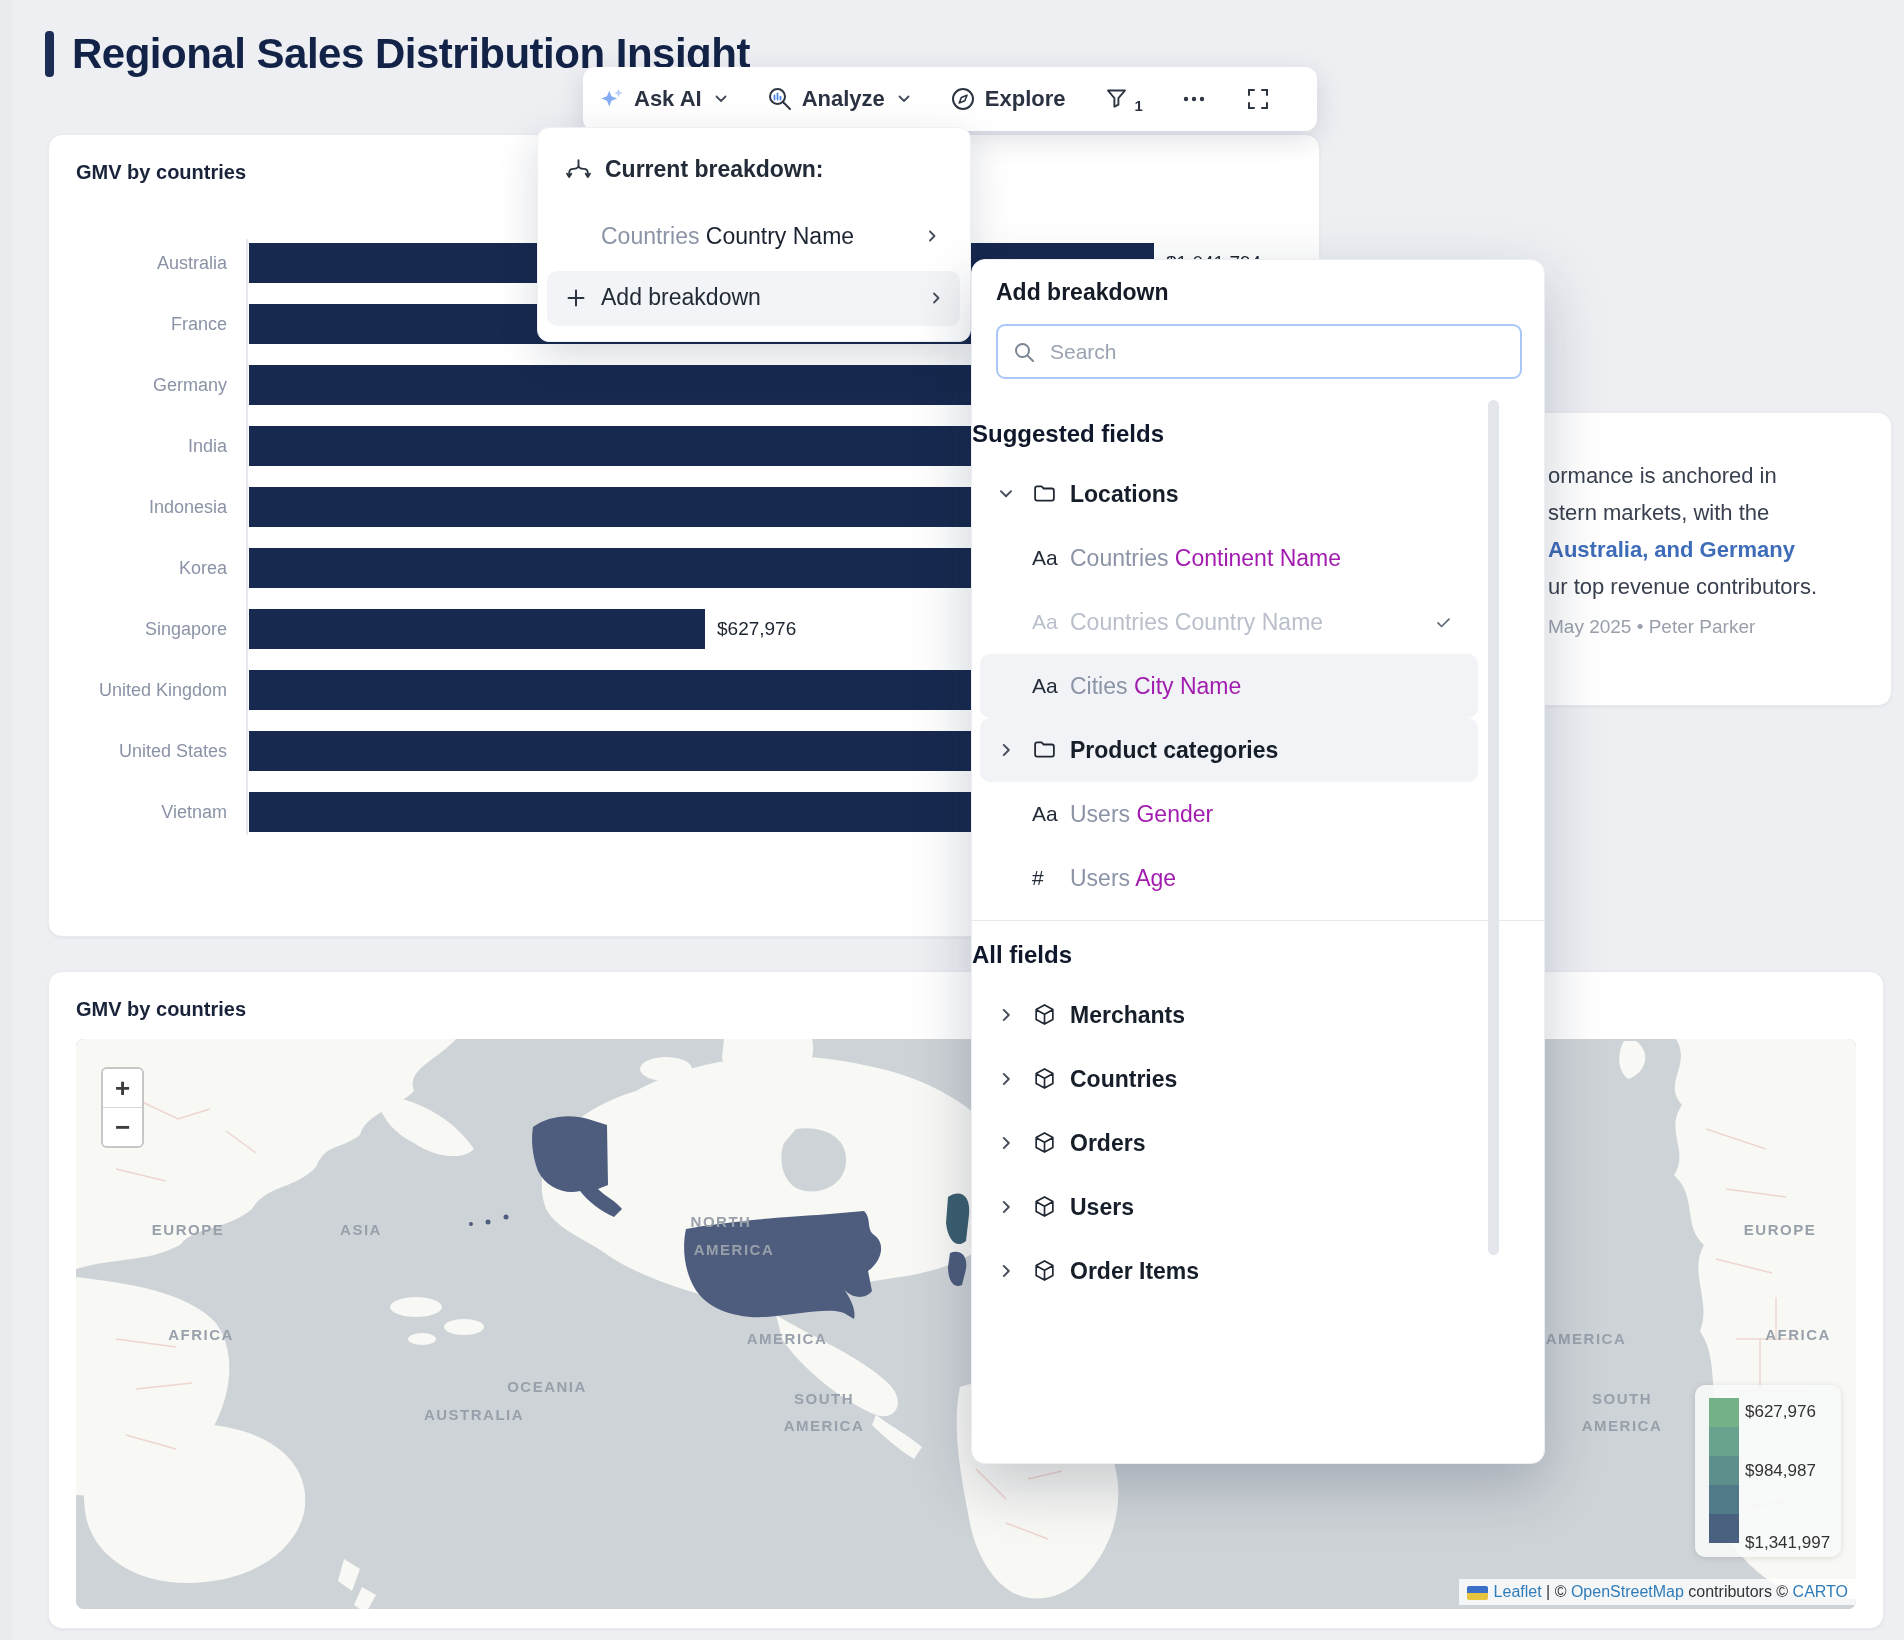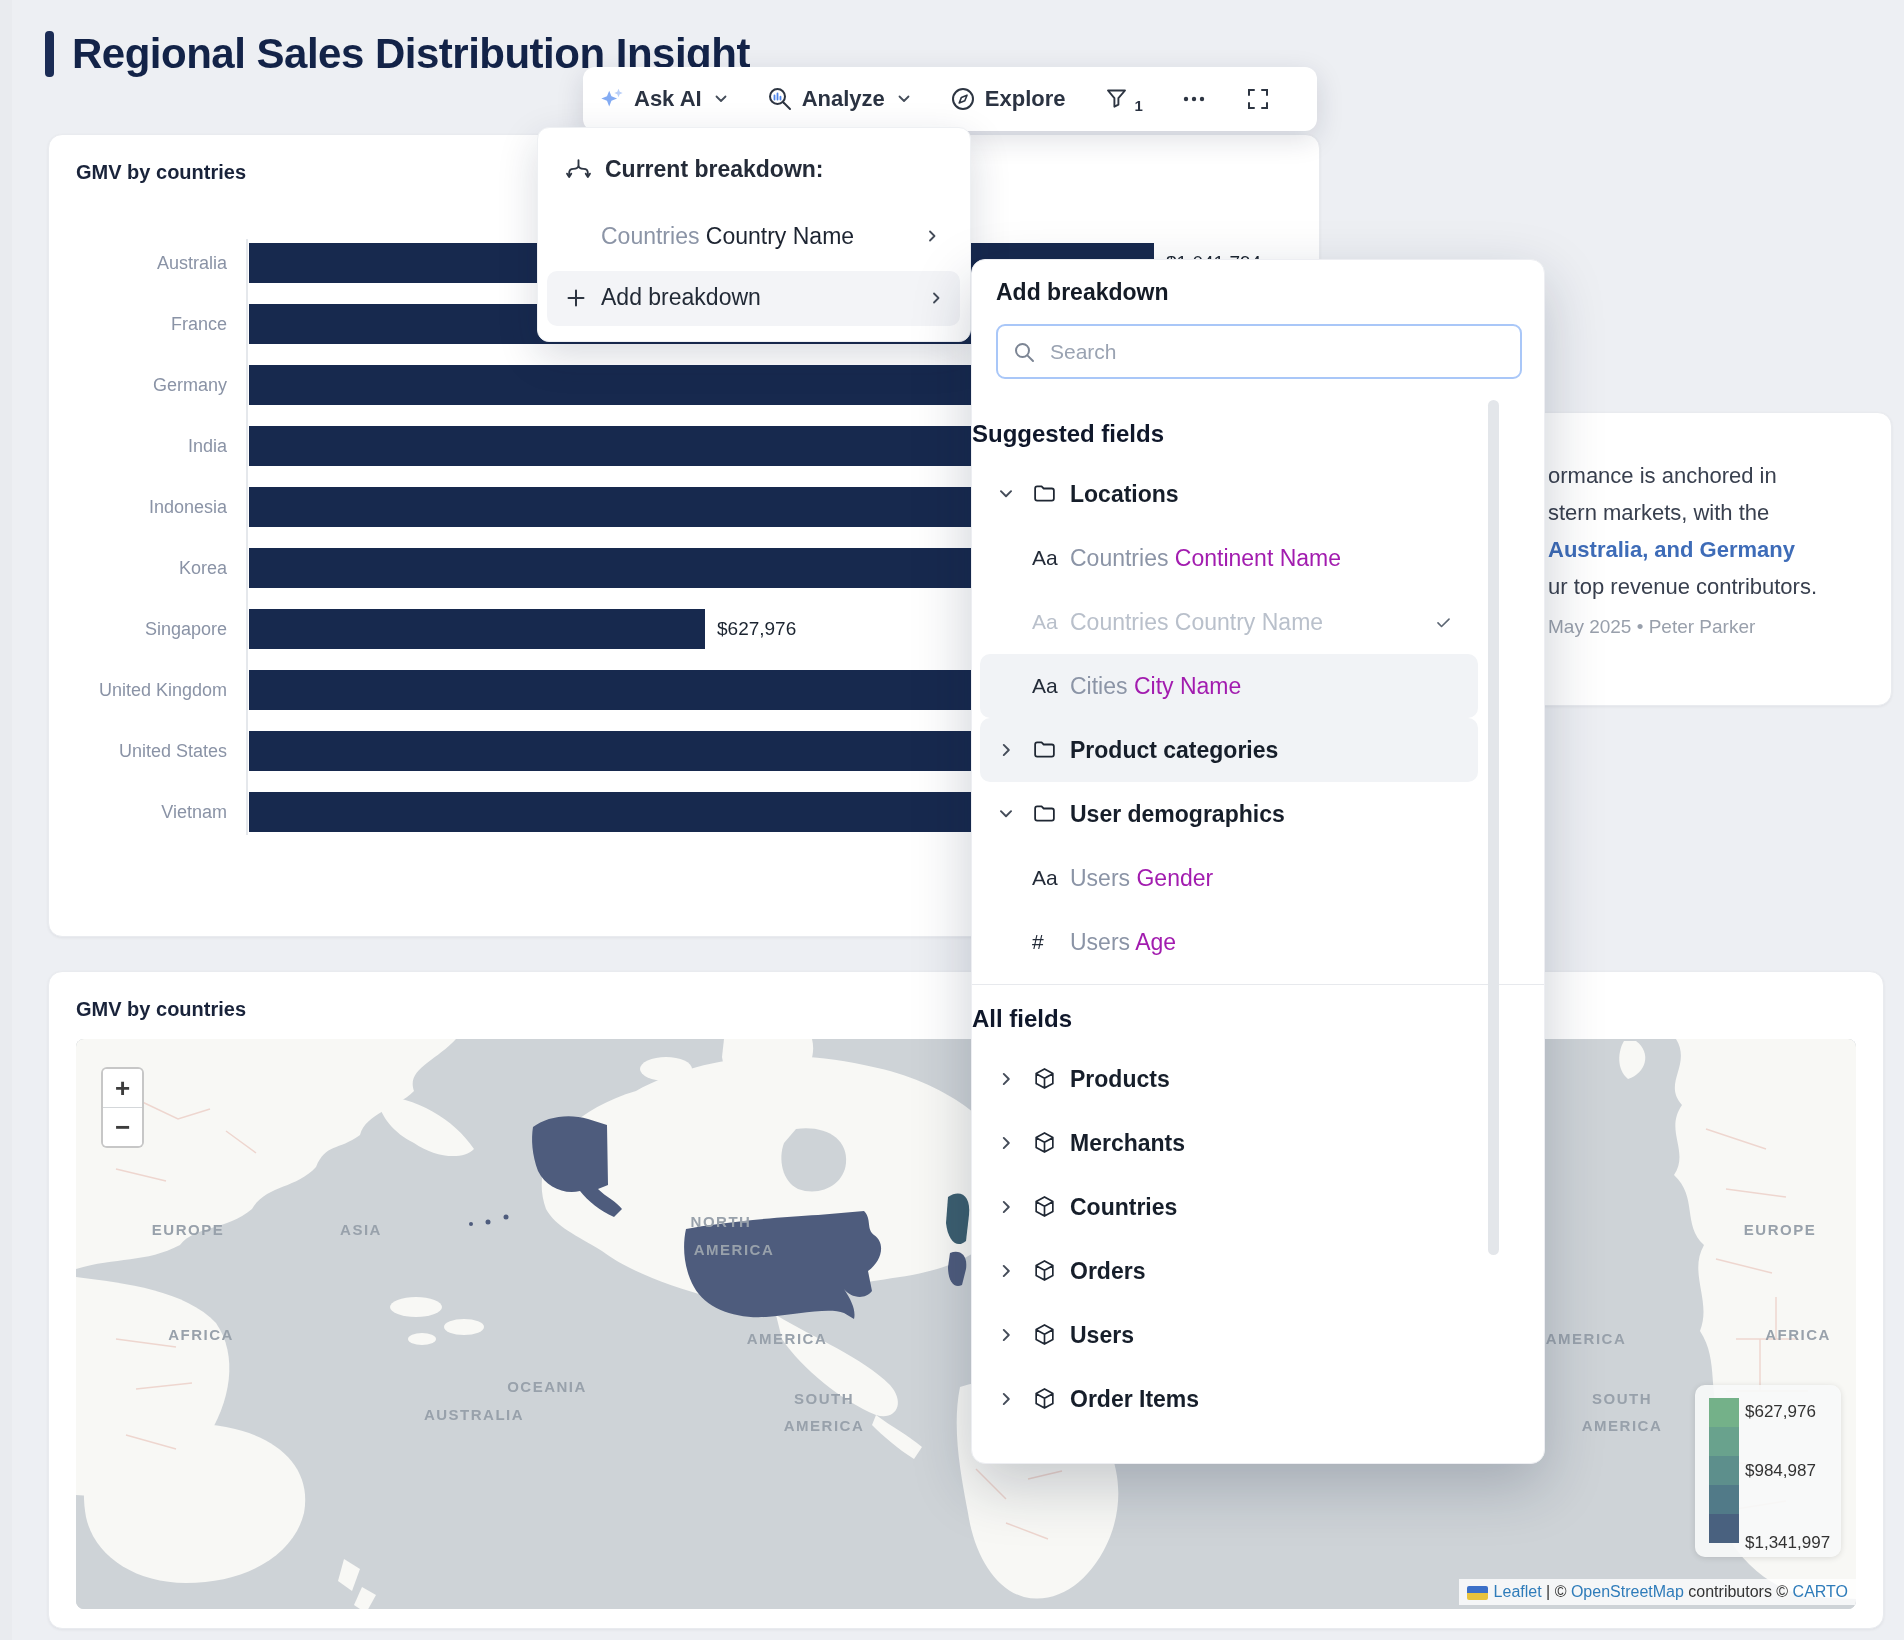--- a/index.html
+++ b/index.html
@@ -376,92 +376,74 @@
           <div class="prow hl">
             <svg class="chev" viewBox="0 0 16 16">
               <path d="M6 3.5l4.5 4.5L6 12.5" fill="none" stroke="#444c59" stroke-width="1.7" stroke-linecap="round" stroke-linejoin="round"></path>
             </svg>
             <svg class="rowicon" viewBox="0 0 24 24">
               <path d="M3 7.2C3 6.1 3.9 5.2 5 5.2h4.2l2 2H19c1.1 0 2 .9 2 2v7.6c0 1.1-.9 2-2 2H5c-1.1 0-2-.9-2-2z" fill="none" stroke="#1f2733" stroke-width="1.7" stroke-linejoin="round"></path>
             </svg>
             <span class="txt gl">Product categories</span>
           </div>
           <div class="prow">
-            <svg class="chev" viewBox="0 0 16 16">
-              <path d="M3.5 5.5l4.5 4.5 4.5-4.5" fill="none" stroke="#444c59" stroke-width="1.7" stroke-linecap="round" stroke-linejoin="round"></path>
-            </svg>
-            <svg class="rowicon" viewBox="0 0 24 24">
-              <path d="M3 7.2C3 6.1 3.9 5.2 5 5.2h4.2l2 2H19c1.1 0 2 .9 2 2v7.6c0 1.1-.9 2-2 2H5c-1.1 0-2-.9-2-2z" fill="none" stroke="#1f2733" stroke-width="1.7" stroke-linejoin="round"></path>
-            </svg>
-            <span class="txt gl">User demographics</span>
-          </div>
-          <div class="prow">
             <span class="aa">Aa</span>
             <span class="txt"><span class="tbl">Users </span><span class="fld">Gender</span></span>
           </div>
           <div class="prow">
             <span class="aa">#</span>
             <span class="txt"><span class="tbl">Users </span><span class="fld">Age</span></span>
           </div>
         </div>
       <hr class="pdivider">
       <div class="phead">All fields</div>
       <div id="allfields-rows">
           <div class="prow">
             <svg class="chev" viewBox="0 0 16 16">
               <path d="M6 3.5l4.5 4.5L6 12.5" fill="none" stroke="#444c59" stroke-width="1.7" stroke-linecap="round" stroke-linejoin="round"></path>
             </svg>
             <svg class="rowicon" viewBox="0 0 24 24">
               <path d="M12 2.8l8 4.4v9.6l-8 4.4-8-4.4V7.2z M12 11.8l8-4.4M12 11.8L4 7.4M12 11.8V21" fill="none" stroke="#1f2733" stroke-width="1.6" stroke-linejoin="round"></path>
             </svg>
-            <span class="txt gl">Products</span>
+            <span class="txt gl">Merchants</span>
           </div>
           <div class="prow">
             <svg class="chev" viewBox="0 0 16 16">
               <path d="M6 3.5l4.5 4.5L6 12.5" fill="none" stroke="#444c59" stroke-width="1.7" stroke-linecap="round" stroke-linejoin="round"></path>
             </svg>
             <svg class="rowicon" viewBox="0 0 24 24">
               <path d="M12 2.8l8 4.4v9.6l-8 4.4-8-4.4V7.2z M12 11.8l8-4.4M12 11.8L4 7.4M12 11.8V21" fill="none" stroke="#1f2733" stroke-width="1.6" stroke-linejoin="round"></path>
             </svg>
-            <span class="txt gl">Merchants</span>
+            <span class="txt gl">Countries</span>
           </div>
           <div class="prow">
             <svg class="chev" viewBox="0 0 16 16">
               <path d="M6 3.5l4.5 4.5L6 12.5" fill="none" stroke="#444c59" stroke-width="1.7" stroke-linecap="round" stroke-linejoin="round"></path>
             </svg>
             <svg class="rowicon" viewBox="0 0 24 24">
               <path d="M12 2.8l8 4.4v9.6l-8 4.4-8-4.4V7.2z M12 11.8l8-4.4M12 11.8L4 7.4M12 11.8V21" fill="none" stroke="#1f2733" stroke-width="1.6" stroke-linejoin="round"></path>
             </svg>
-            <span class="txt gl">Countries</span>
+            <span class="txt gl">Orders</span>
           </div>
           <div class="prow">
             <svg class="chev" viewBox="0 0 16 16">
               <path d="M6 3.5l4.5 4.5L6 12.5" fill="none" stroke="#444c59" stroke-width="1.7" stroke-linecap="round" stroke-linejoin="round"></path>
             </svg>
             <svg class="rowicon" viewBox="0 0 24 24">
               <path d="M12 2.8l8 4.4v9.6l-8 4.4-8-4.4V7.2z M12 11.8l8-4.4M12 11.8L4 7.4M12 11.8V21" fill="none" stroke="#1f2733" stroke-width="1.6" stroke-linejoin="round"></path>
             </svg>
-            <span class="txt gl">Orders</span>
+            <span class="txt gl">Users</span>
           </div>
           <div class="prow">
             <svg class="chev" viewBox="0 0 16 16">
               <path d="M6 3.5l4.5 4.5L6 12.5" fill="none" stroke="#444c59" stroke-width="1.7" stroke-linecap="round" stroke-linejoin="round"></path>
             </svg>
             <svg class="rowicon" viewBox="0 0 24 24">
               <path d="M12 2.8l8 4.4v9.6l-8 4.4-8-4.4V7.2z M12 11.8l8-4.4M12 11.8L4 7.4M12 11.8V21" fill="none" stroke="#1f2733" stroke-width="1.6" stroke-linejoin="round"></path>
             </svg>
-            <span class="txt gl">Users</span>
-          </div>
-          <div class="prow">
-            <svg class="chev" viewBox="0 0 16 16">
-              <path d="M6 3.5l4.5 4.5L6 12.5" fill="none" stroke="#444c59" stroke-width="1.7" stroke-linecap="round" stroke-linejoin="round"></path>
-            </svg>
-            <svg class="rowicon" viewBox="0 0 24 24">
-              <path d="M12 2.8l8 4.4v9.6l-8 4.4-8-4.4V7.2z M12 11.8l8-4.4M12 11.8L4 7.4M12 11.8V21" fill="none" stroke="#1f2733" stroke-width="1.6" stroke-linejoin="round"></path>
-            </svg>
             <span class="txt gl">Order Items</span>
           </div>
         </div>
     </div>
     <div id="panel-scrollbar"></div>
   </div>
 
 </div>
 
 </body></html>

